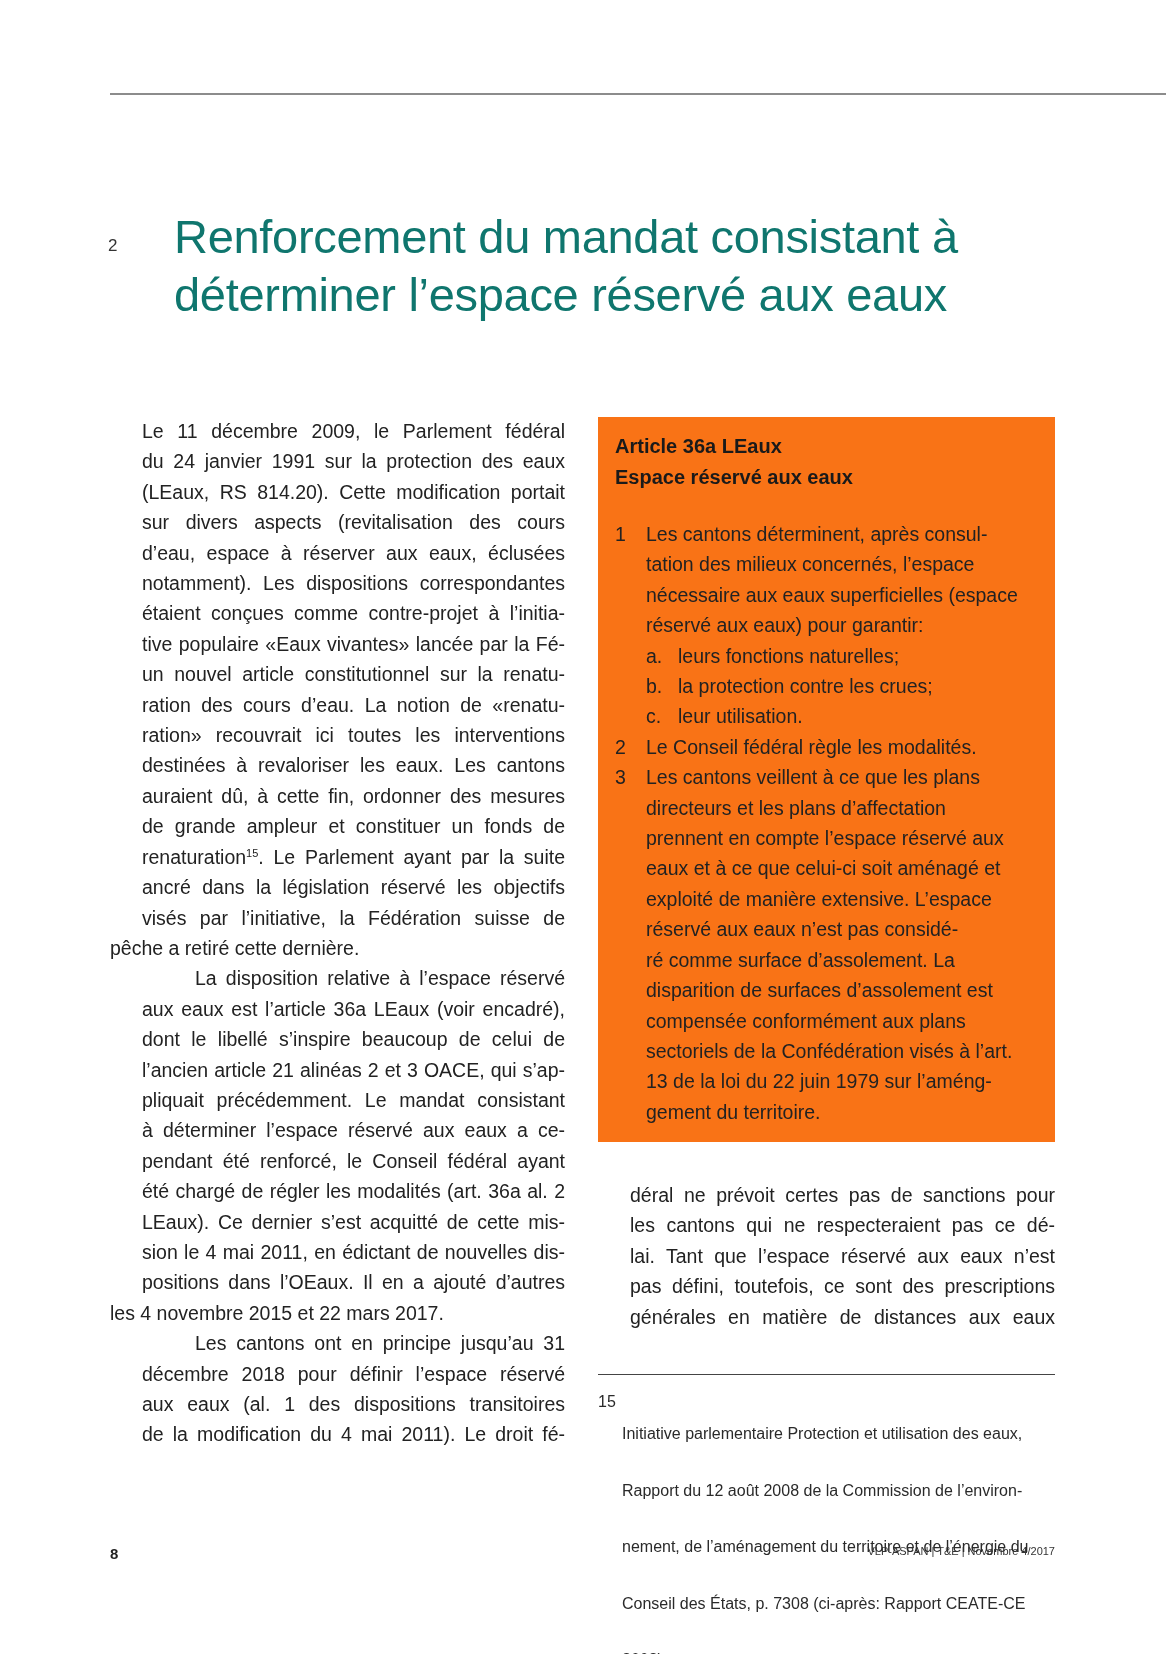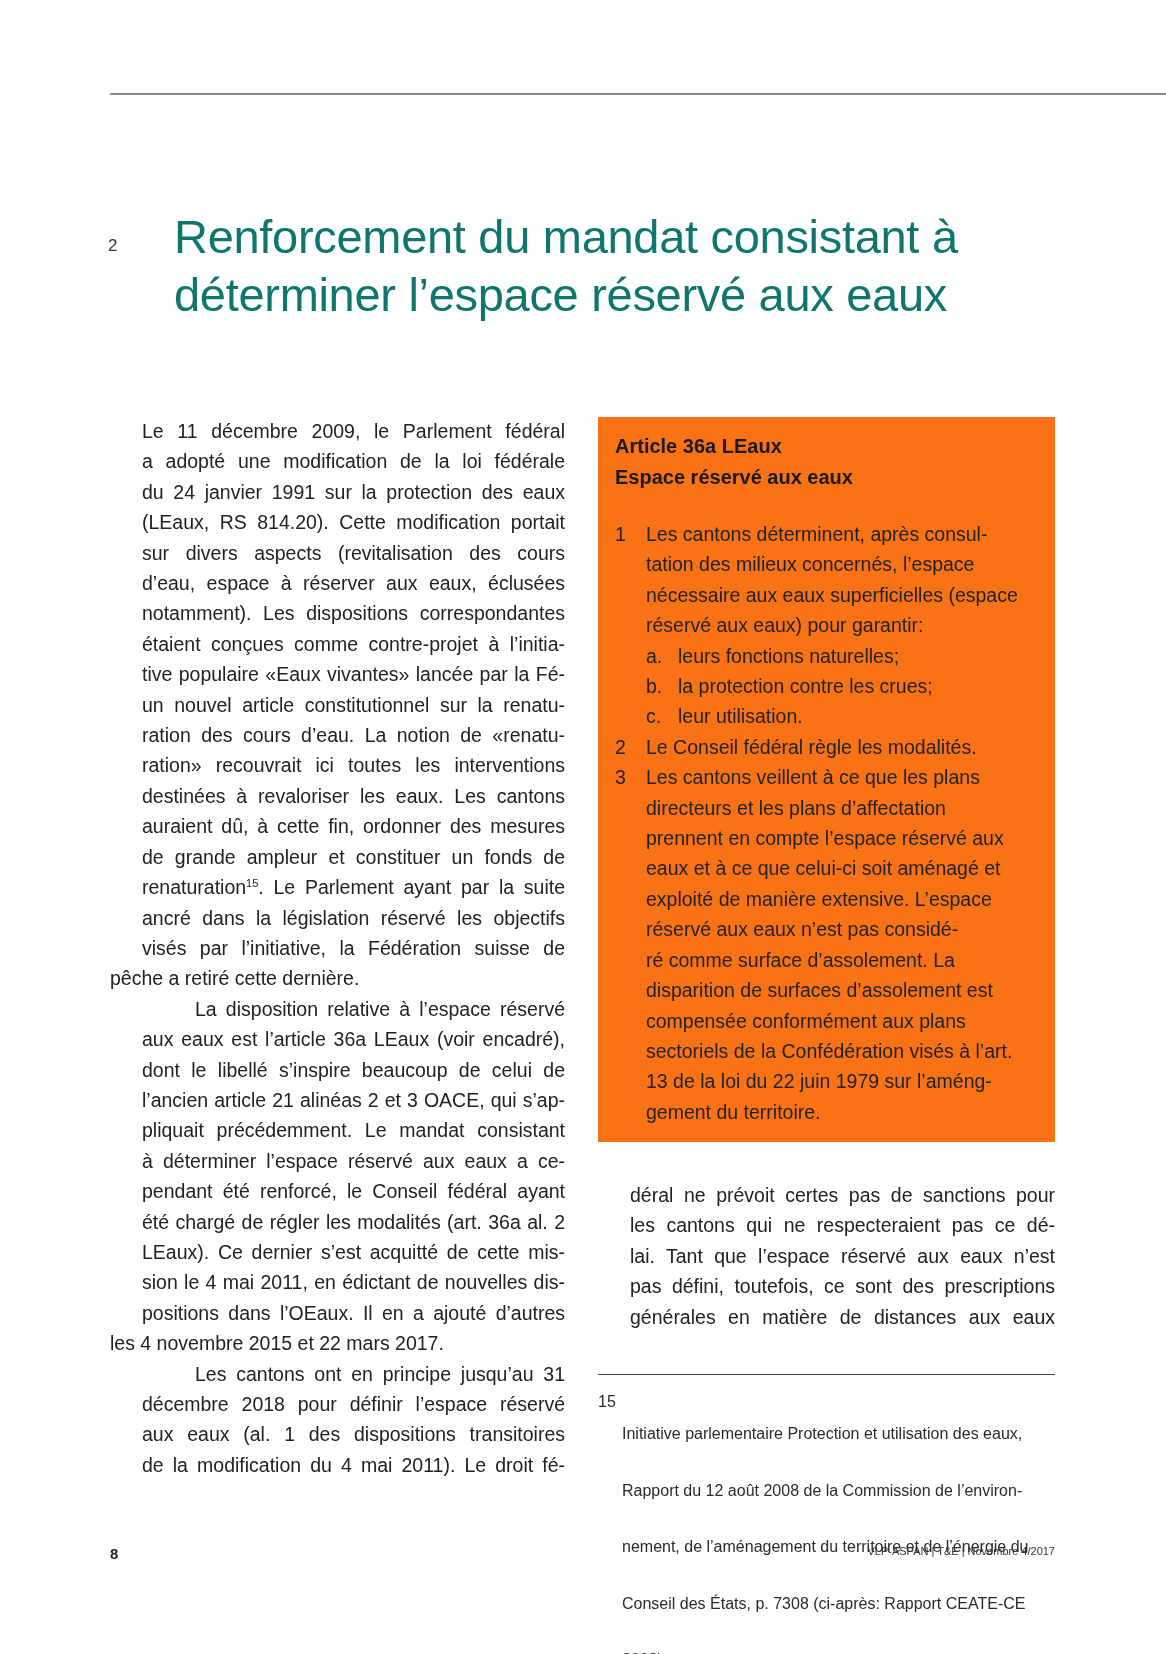--- a/index.html
+++ b/index.html
@@ -50,21 +50,20 @@
 <div class="top-rule"></div>
 
 <div class="section-num">2</div>
 <h1 class="title">
   <span>Renforcement du mandat consistant à</span>
   <span>déterminer l’espace réservé aux eaux</span>
 </h1>
 
 <div class="col col-left" id="left-col">
     <span class="line j">Le 11 décembre 2009, le Parlement fédéral</span>
-    <span class="line j">a adopté une modification de la loi fédérale</span>
     <span class="line j">du 24 janvier 1991 sur la protection des eaux</span>
     <span class="line j">(LEaux, RS 814.20). Cette modification portait</span>
     <span class="line j">sur divers aspects (revitalisation des cours</span>
     <span class="line j">d’eau, espace à réserver aux eaux, éclusées</span>
     <span class="line j">notamment). Les dispositions correspondantes</span>
     <span class="line j">étaient conçues comme contre-projet à l’initia-</span>
     <span class="line j">tive populaire «Eaux vivantes» lancée par la Fé-</span>
     <span class="line j">un nouvel article constitutionnel sur la renatu-</span>
     <span class="line j">ration des cours d’eau. La notion de «renatu-</span>
     <span class="line j">ration» recouvrait ici toutes les interventions</span>

